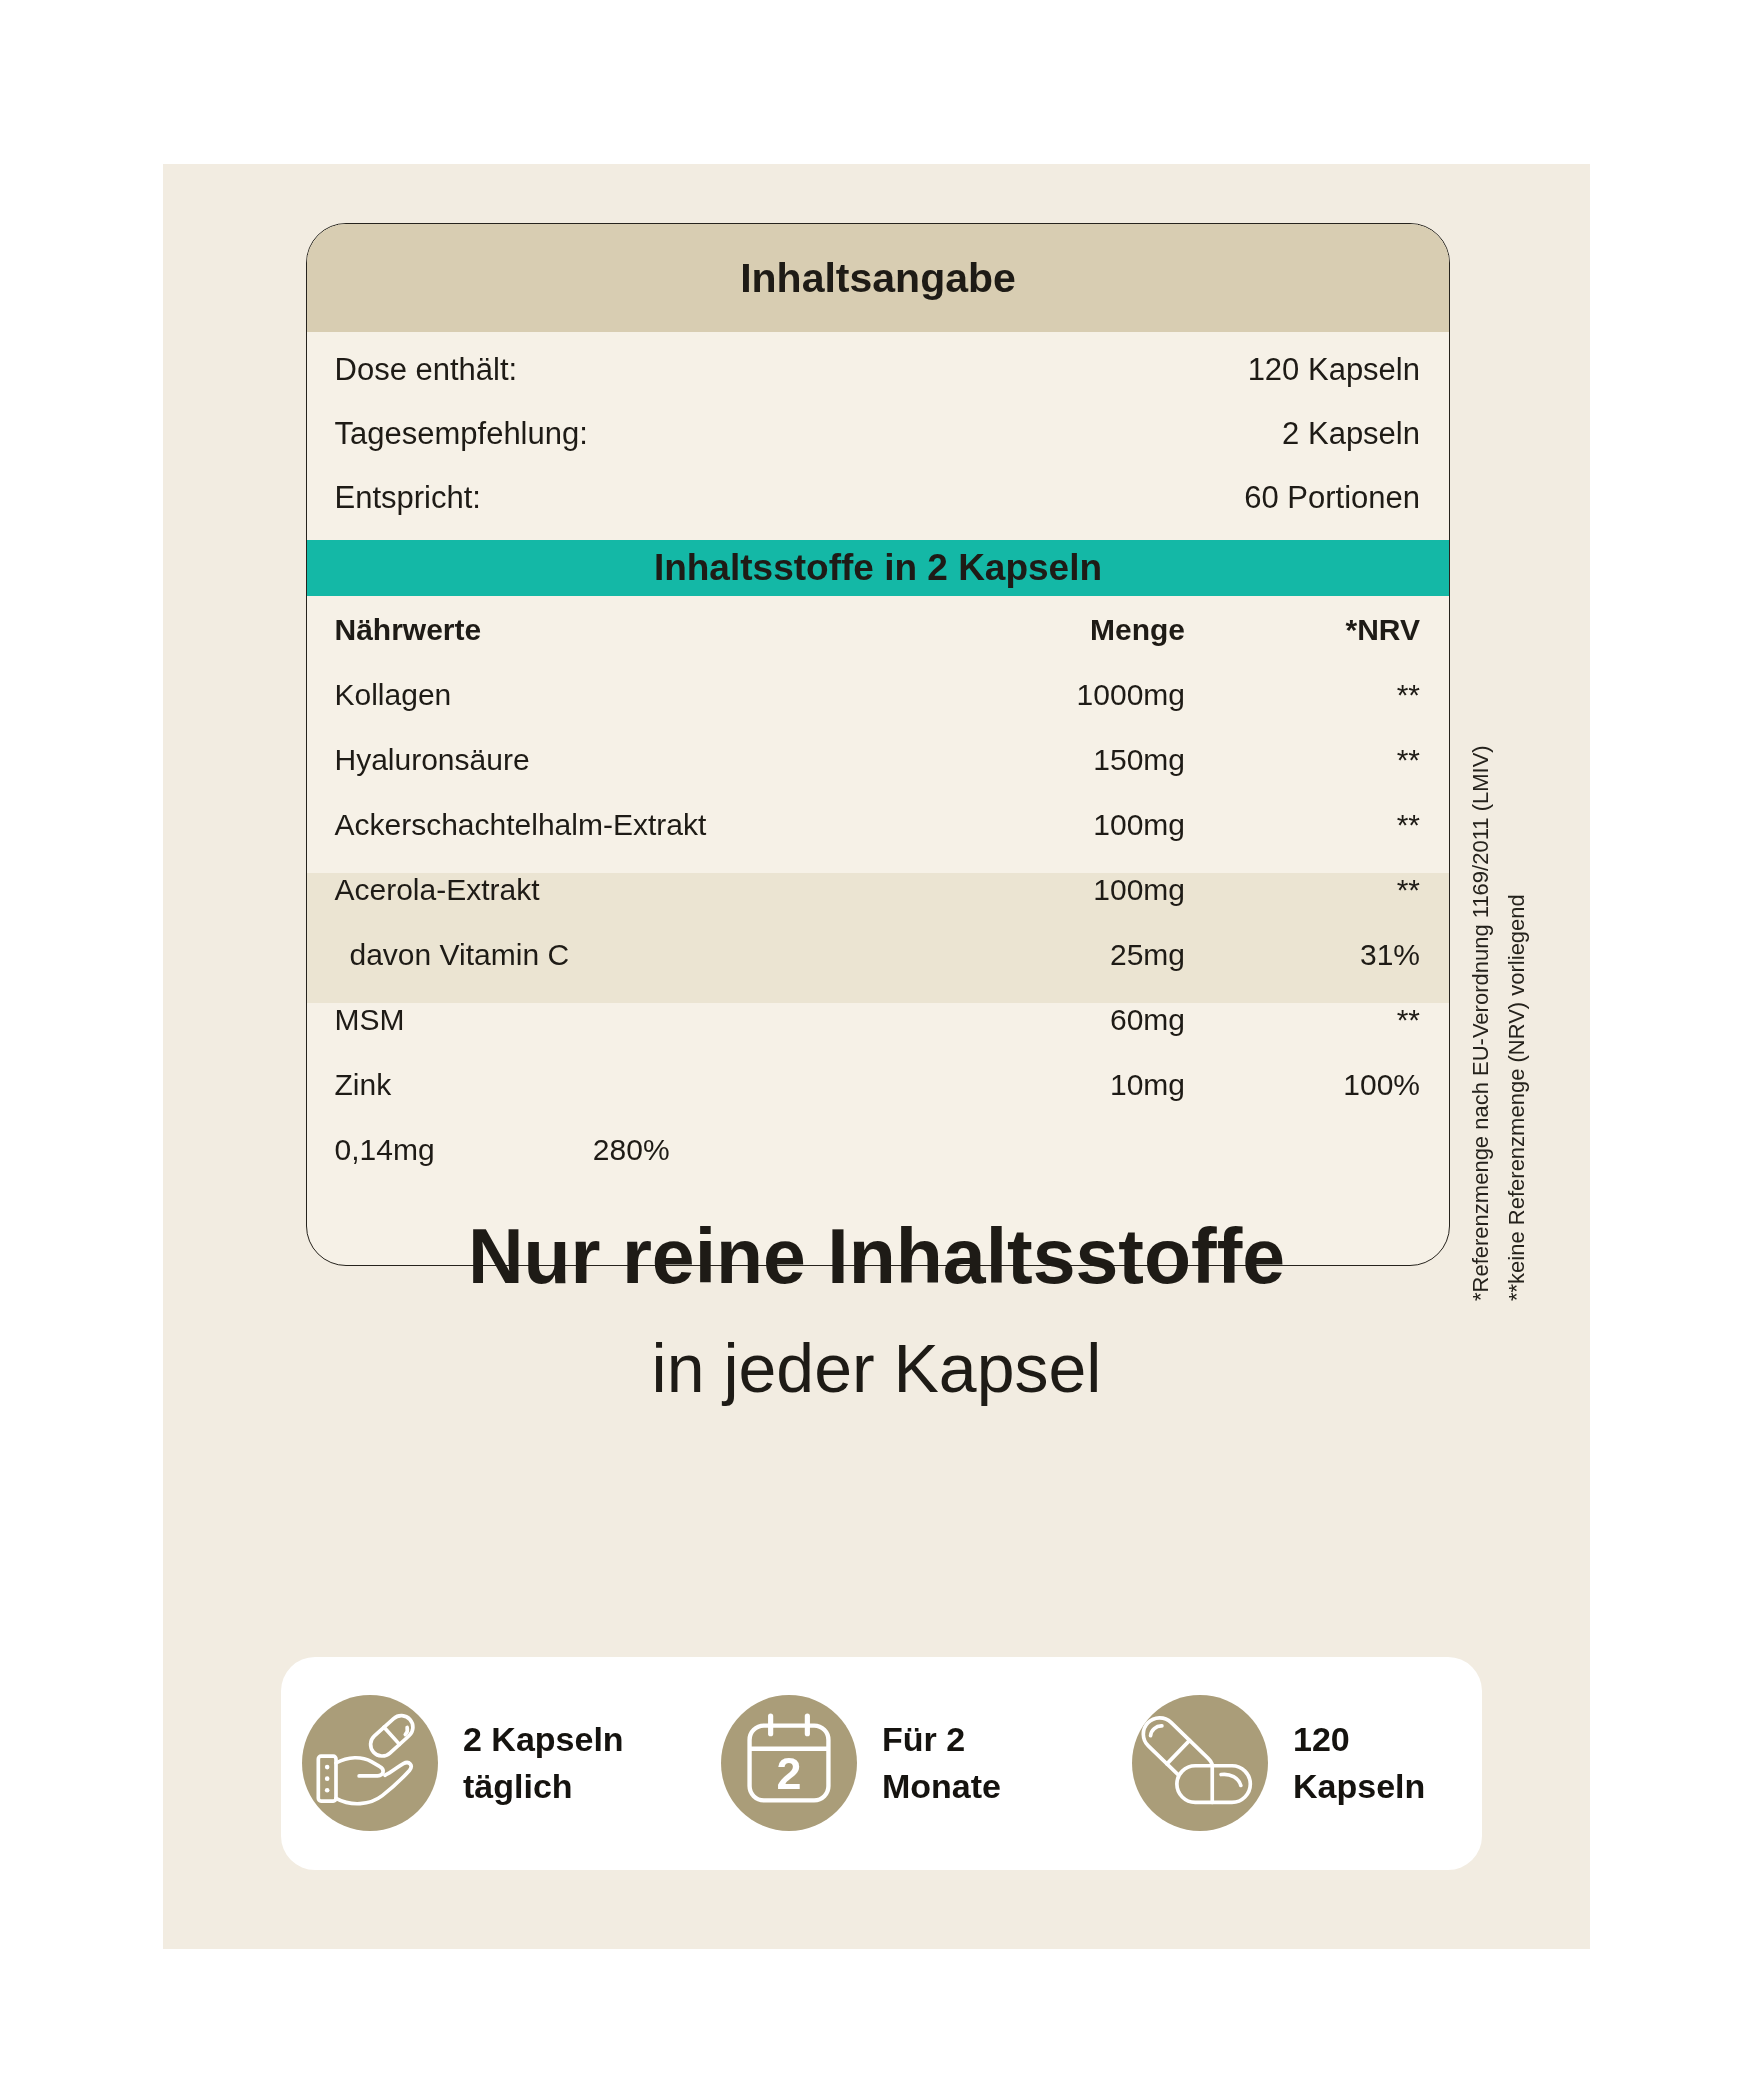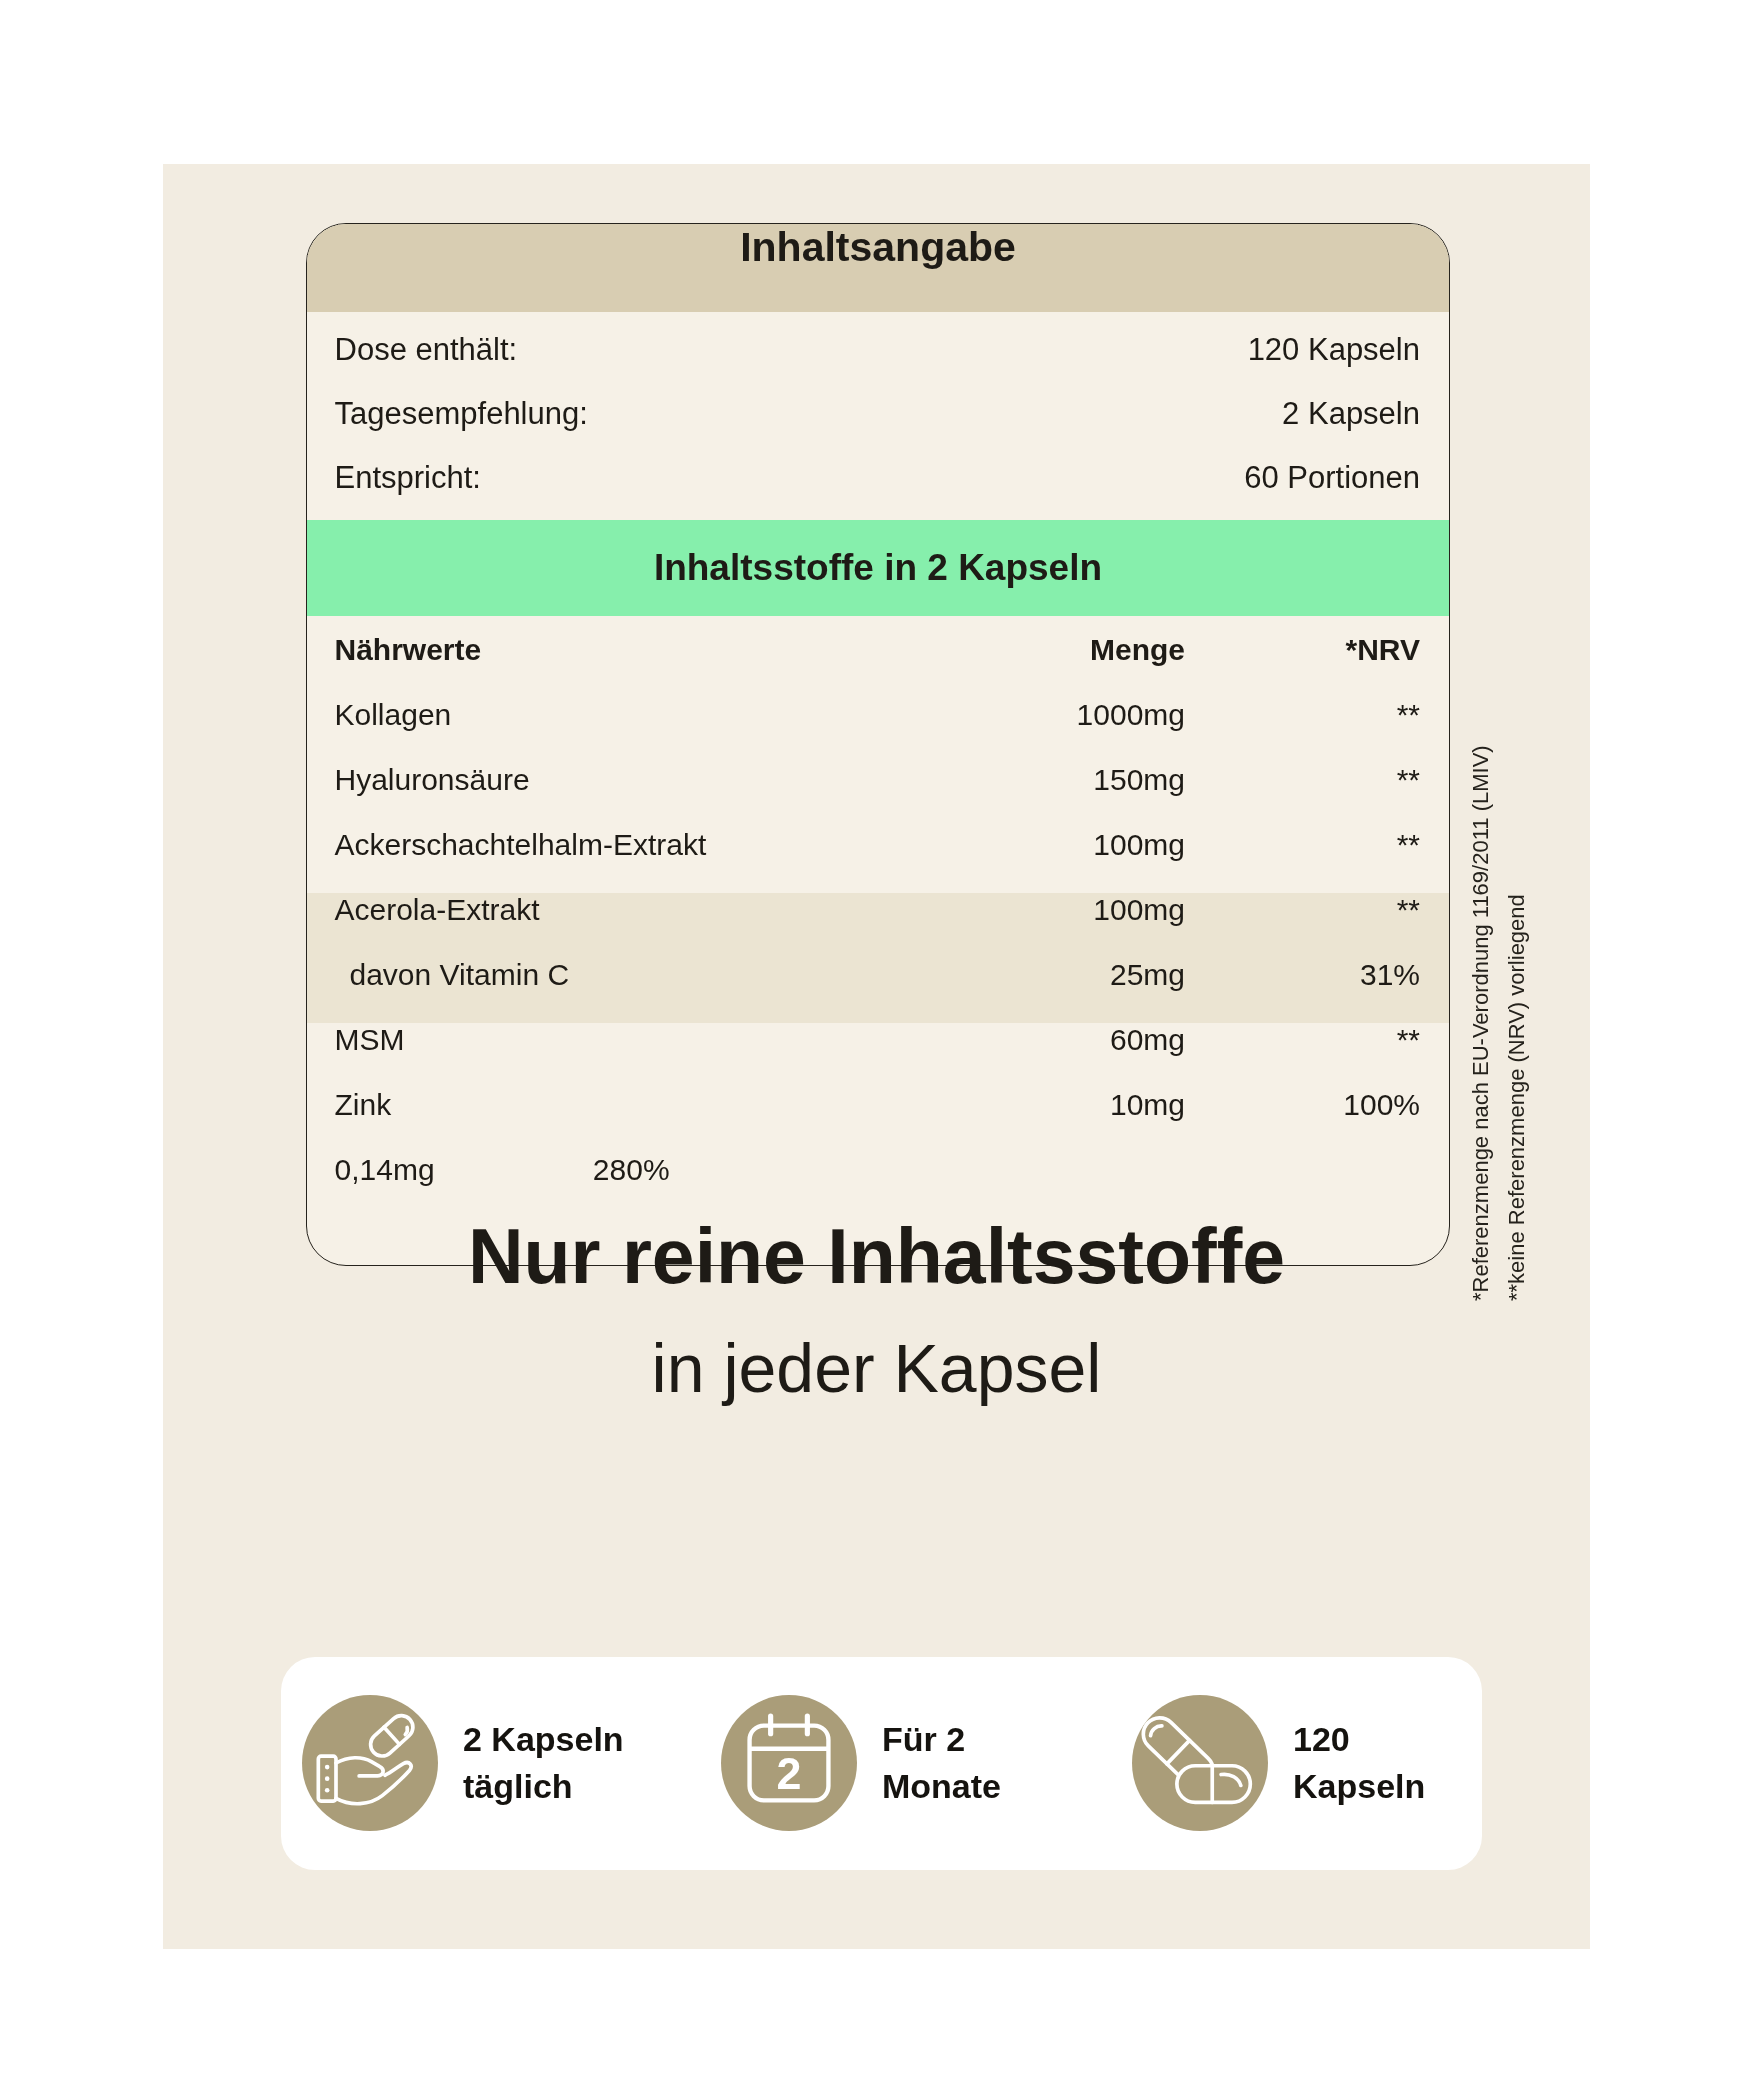--- a/index.html
+++ b/index.html
@@ -10,27 +10,27 @@
   }
   .canvas { position:absolute; left:163px; top:164px; width:1427px; height:1785px; background:#f2ece1; }
 
   
   .card {
     position:absolute; left:143px; top:59px; width:1144px; height:1043px;
     box-sizing:border-box; background:#f6f1e7;
     border:1.4px solid #26231d; border-radius:40px; overflow:hidden;
   }
   .card-header {
-    height:88px; background:#d8cdb2; display:flex; align-items:flex-start; justify-content:center;
+    height:108px; background:#d8cdb2; display:flex; align-items:center; justify-content:center;
     font-size:41px; font-weight:bold;
   }
   .kv { padding:5.7px 29px 0 27.5px; }
   .kv-row { height:64px; display:flex; justify-content:space-between; align-items:center; font-size:31px; }
   .subheader {
-    margin-top:10.4px; height:96px; background:#86efac;
+    margin-top:10.4px; height:56px; background:#14b8a6;
     display:flex; align-items:center; justify-content:center;
     font-size:37px; font-weight:bold;
   }
   .table { margin-top:17px; }
   .t-row { height:65px; display:flex; padding:0 29px 0 27.5px; font-size:30px; }
   .t-row .name { flex:1; text-align:left; }
   .t-row .amount { text-align:right; }
   .t-row .nrv { width:235px; text-align:right; }
   .t-row.head { font-weight:bold; font-size:30px; }
   .t-row.hl { background:#ebe4d2; }

